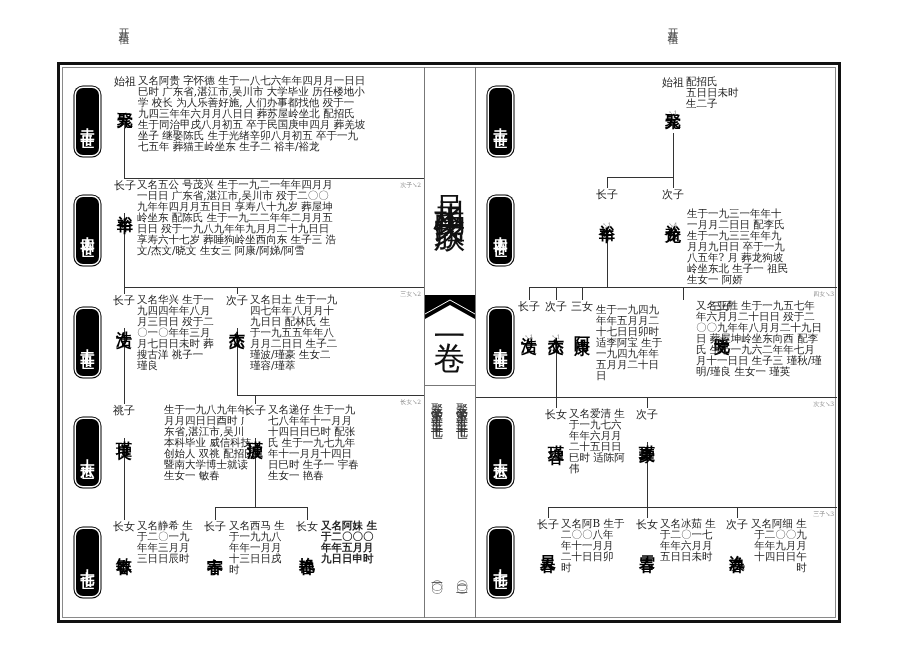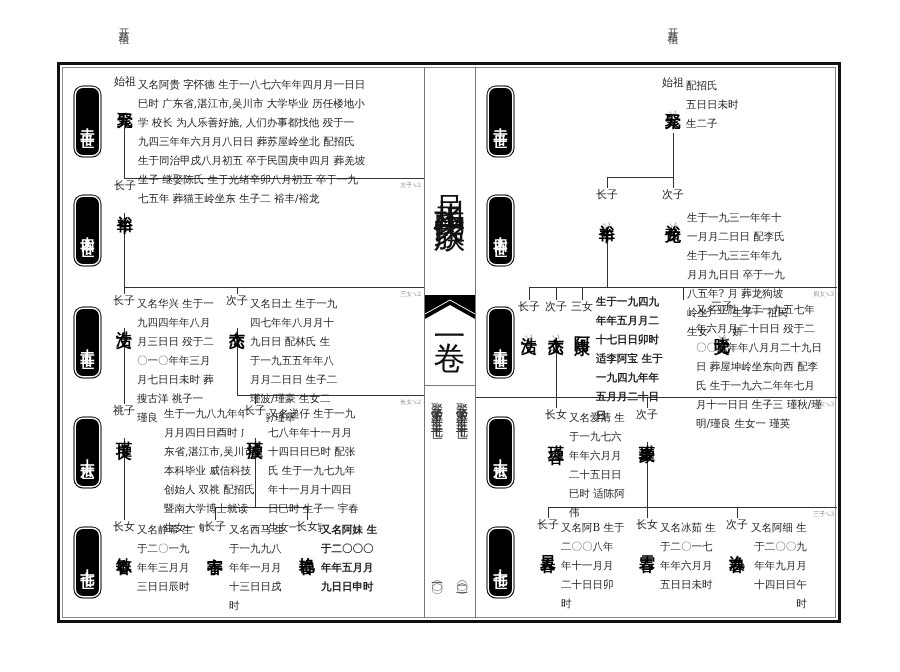--- a/index.html
+++ b/index.html
@@ -19,21 +19,21 @@
         box-shadow:0 0 0 1.5px #fff,0 0 0 2.5px #000;display:flex;
         align-items:center;justify-content:center;}
   .badge span{color:#fff;font-family:"DejaVu Sans","Liberation Sans",sans-serif;
         font-weight:bold;font-size:14px;line-height:23px;letter-spacing:3px;}
   .node{position:absolute;width:22px;text-align:center;background:#fff;padding-bottom:2px;}
   .rel{display:block;font-size:11px;line-height:13px;white-space:nowrap;color:#222;
         width:22px;overflow:visible;}
   .name{display:inline-block;margin-top:4px;font-size:16px;font-weight:bold;
         line-height:22px;letter-spacing:2px;color:#000;}
   .ref{display:block;font-size:6px;line-height:7px;color:#888;margin-top:1px;white-space:nowrap;}
-  .body{position:absolute;font-size:10.5px;line-height:19px;white-space:pre;color:#222;}
+  .body{position:absolute;font-size:10.5px;line-height:11px;white-space:pre;color:#222;}
   .corner{position:absolute;width:44px;font-size:6px;line-height:7px;color:#888;
         text-align:right;white-space:nowrap;}
   .spine-title{position:absolute;left:425px;top:70px;width:50px;height:228px;
         font-size:32px;line-height:50px;letter-spacing:5px;color:#111;text-align:center;}
   .spine-volume{position:absolute;left:425px;top:317px;width:50px;height:70px;
         font-size:32px;line-height:50px;letter-spacing:2px;color:#111;}
   .spine-col{position:absolute;width:14px;font-size:12px;line-height:14px;
         letter-spacing:2.3px;color:#333;}
 </style>
 </head>
@@ -121,20 +121,27 @@
 学 校长 为人乐善好施, 人们办事都找他 殁于一
 九四三年年六月月八日日 葬苏屋岭坐北 配招氏
 生于同治甲戌八月初五 卒于民国庚申四月 葬羌坡
 坐子 继娶陈氏 生于光绪辛卯八月初五 卒于一九
 七五年 葬猫王岭坐东 生子二 裕丰/裕龙</div>
 
   <div class="node" style="left:114px;top:179px;">
     <span class="rel">长子</span>
     <span class="name vtext">裕丰</span>
   </div>
+  <div class="body" style="left:137px;top:179px;">又名五公 号茂兴 生于一九二一年年四月月
+一日日 广东省,湛江市,吴川市 殁于二〇〇
+九年年四月月五日日 享寿八十九岁 葬屋坤
+岭坐东 配陈氏 生于一九二二年年二月月五
+日日 殁于一九八九年年九月月二十九日日
+享寿六十七岁 葬睡狗岭坐西向东 生子三 浩
+文/杰文/晓文 生女三 阿康/阿娣/阿雪</div>
 
   <div class="node" style="left:113px;top:294px;">
     <span class="rel">长子</span>
     <span class="name vtext">浩文</span>
   </div>
   <div class="body" style="left:137px;top:294px;">又名华兴 生于一
 九四四年年八月
 月三日日 殁于二
 〇一〇年年三月
 月七日日未时 葬
@@ -242,21 +249,21 @@
   <div class="node" style="left:545px;top:300px;">
     <span class="rel">次子</span>
     <span class="name vtext">杰文</span>
     <span class="ref">↖1</span>
   </div>
 
   <div class="node" style="left:571px;top:300px;">
     <span class="rel">三女</span>
     <span class="name vtext">阿康</span>
   </div>
-  <div class="body" style="left:596px;top:292px;font-weight:bold;">生于一九四九
+  <div class="body" style="left:596px;top:304px;">生于一九四九
 年年五月月二
 十七日日卯时
 适李阿宝 生于
 一九四九年年
 五月月二十日
 日</div>
 
   <div class="node" style="left:672px;top:300px;margin-left:39px;">
     <span class="rel">三子</span>
     <span class="name vtext">晓文</span>

